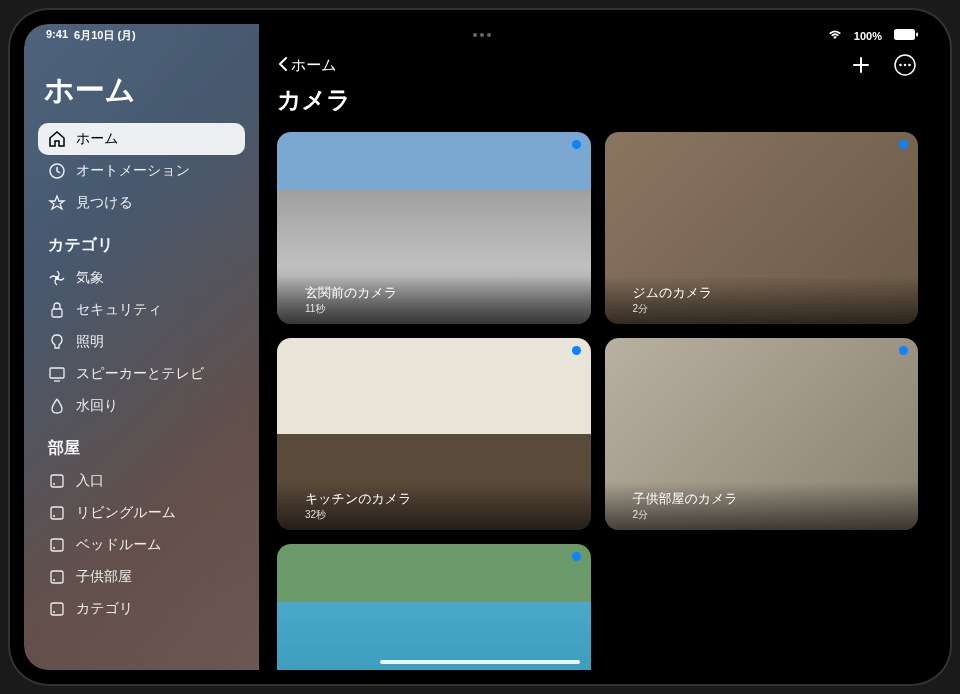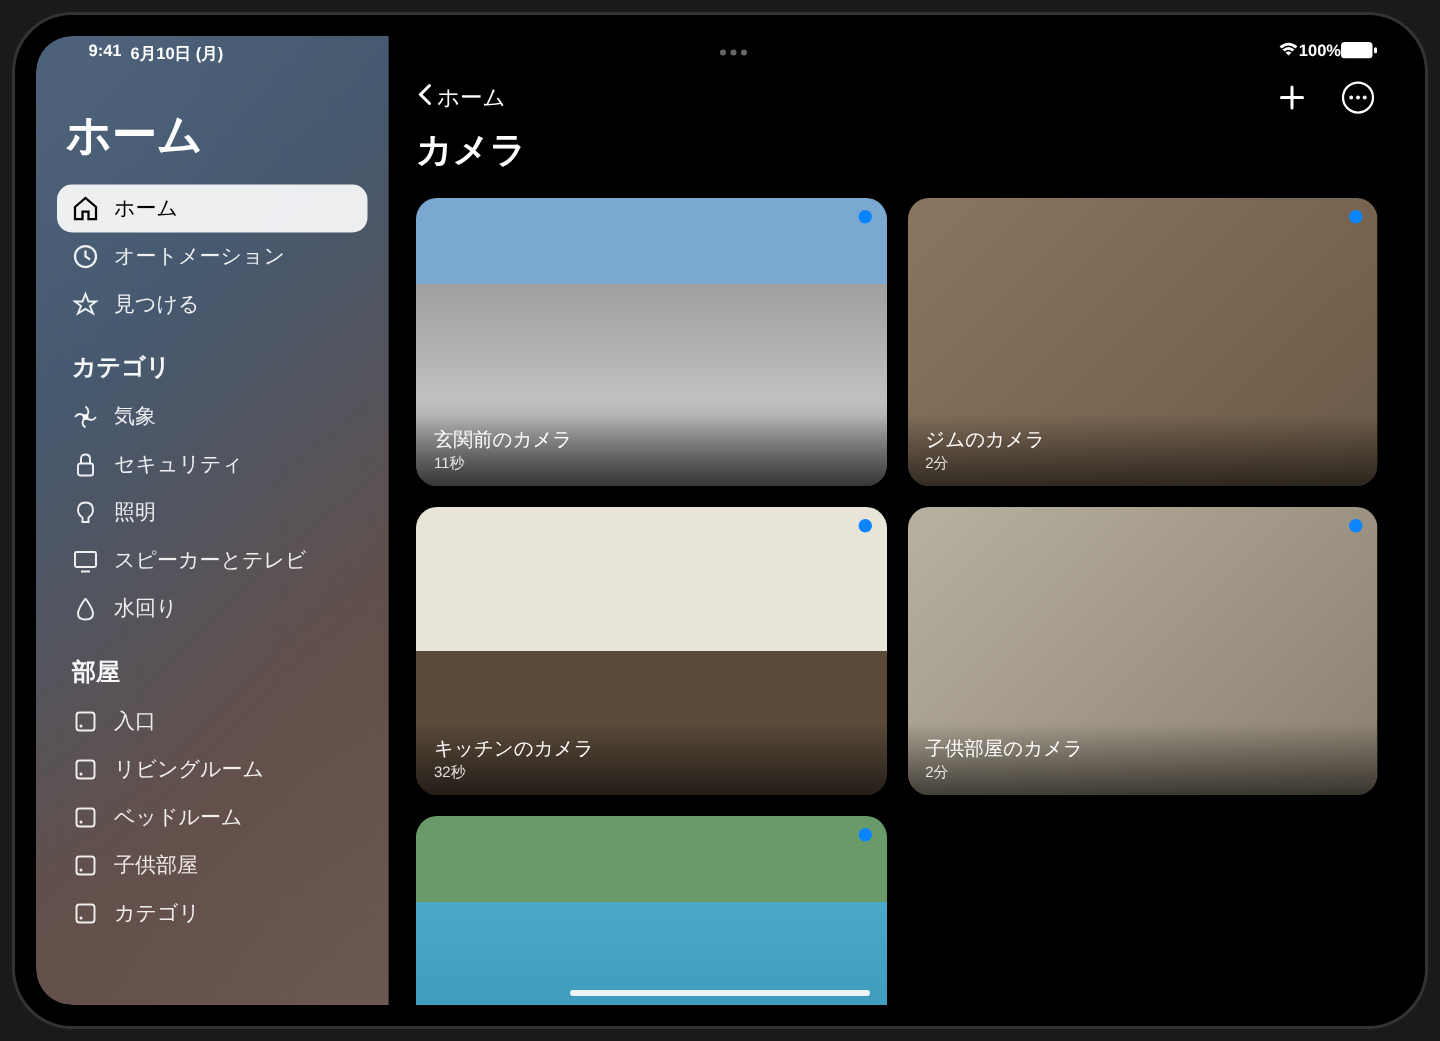--- a/index.html
+++ b/index.html
@@ -29,33 +29,33 @@
       width: 100%;
       height: 100%;
       border-radius: 24px;
       overflow: hidden;
       display: flex;
       position: relative;
     }
     .status-bar {
       position: absolute;
       top: 0;
-      left: 17px;
+      left: 4px;
       right: 0;
       height: 22px;
       display: flex;
       justify-content: space-between;
       align-items: center;
       padding: 0 18px;
       font-size: 11px;
       color: #fff;
       z-index: 100;
     }
     .status-left { display: flex; gap: 6px; font-weight: 600; }
-    .status-right { display: flex; gap: 0; align-items: flex-start; font-weight: 600; }
+    .status-right { display: flex; gap: 12px; align-items: flex-end; font-weight: 600; }
     .status-dots {
       position: absolute;
       left: 50%;
       transform: translateX(-50%);
       display: flex;
       gap: 3px;
     }
     .status-dots span {
       width: 4px;
       height: 4px;
@@ -164,21 +164,21 @@
       overflow: hidden;
       aspect-ratio: 16/9.8;
       cursor: pointer;
     }
     .camera-img { width: 100%; height: 100%; }
     .camera-info {
       position: absolute;
       bottom: 0;
       left: 0;
       right: 0;
-      padding: 8px 12px;
+      padding: 8px 28px;
       background: linear-gradient(transparent, rgba(0,0,0,0.6));
       color: #fff;
     }
     .camera-name { font-size: 13px; font-weight: 500; }
     .camera-time { font-size: 10px; opacity: 0.85; }
     .live-dot {
       position: absolute;
       top: 8px;
       right: 10px;
       width: 9px;

